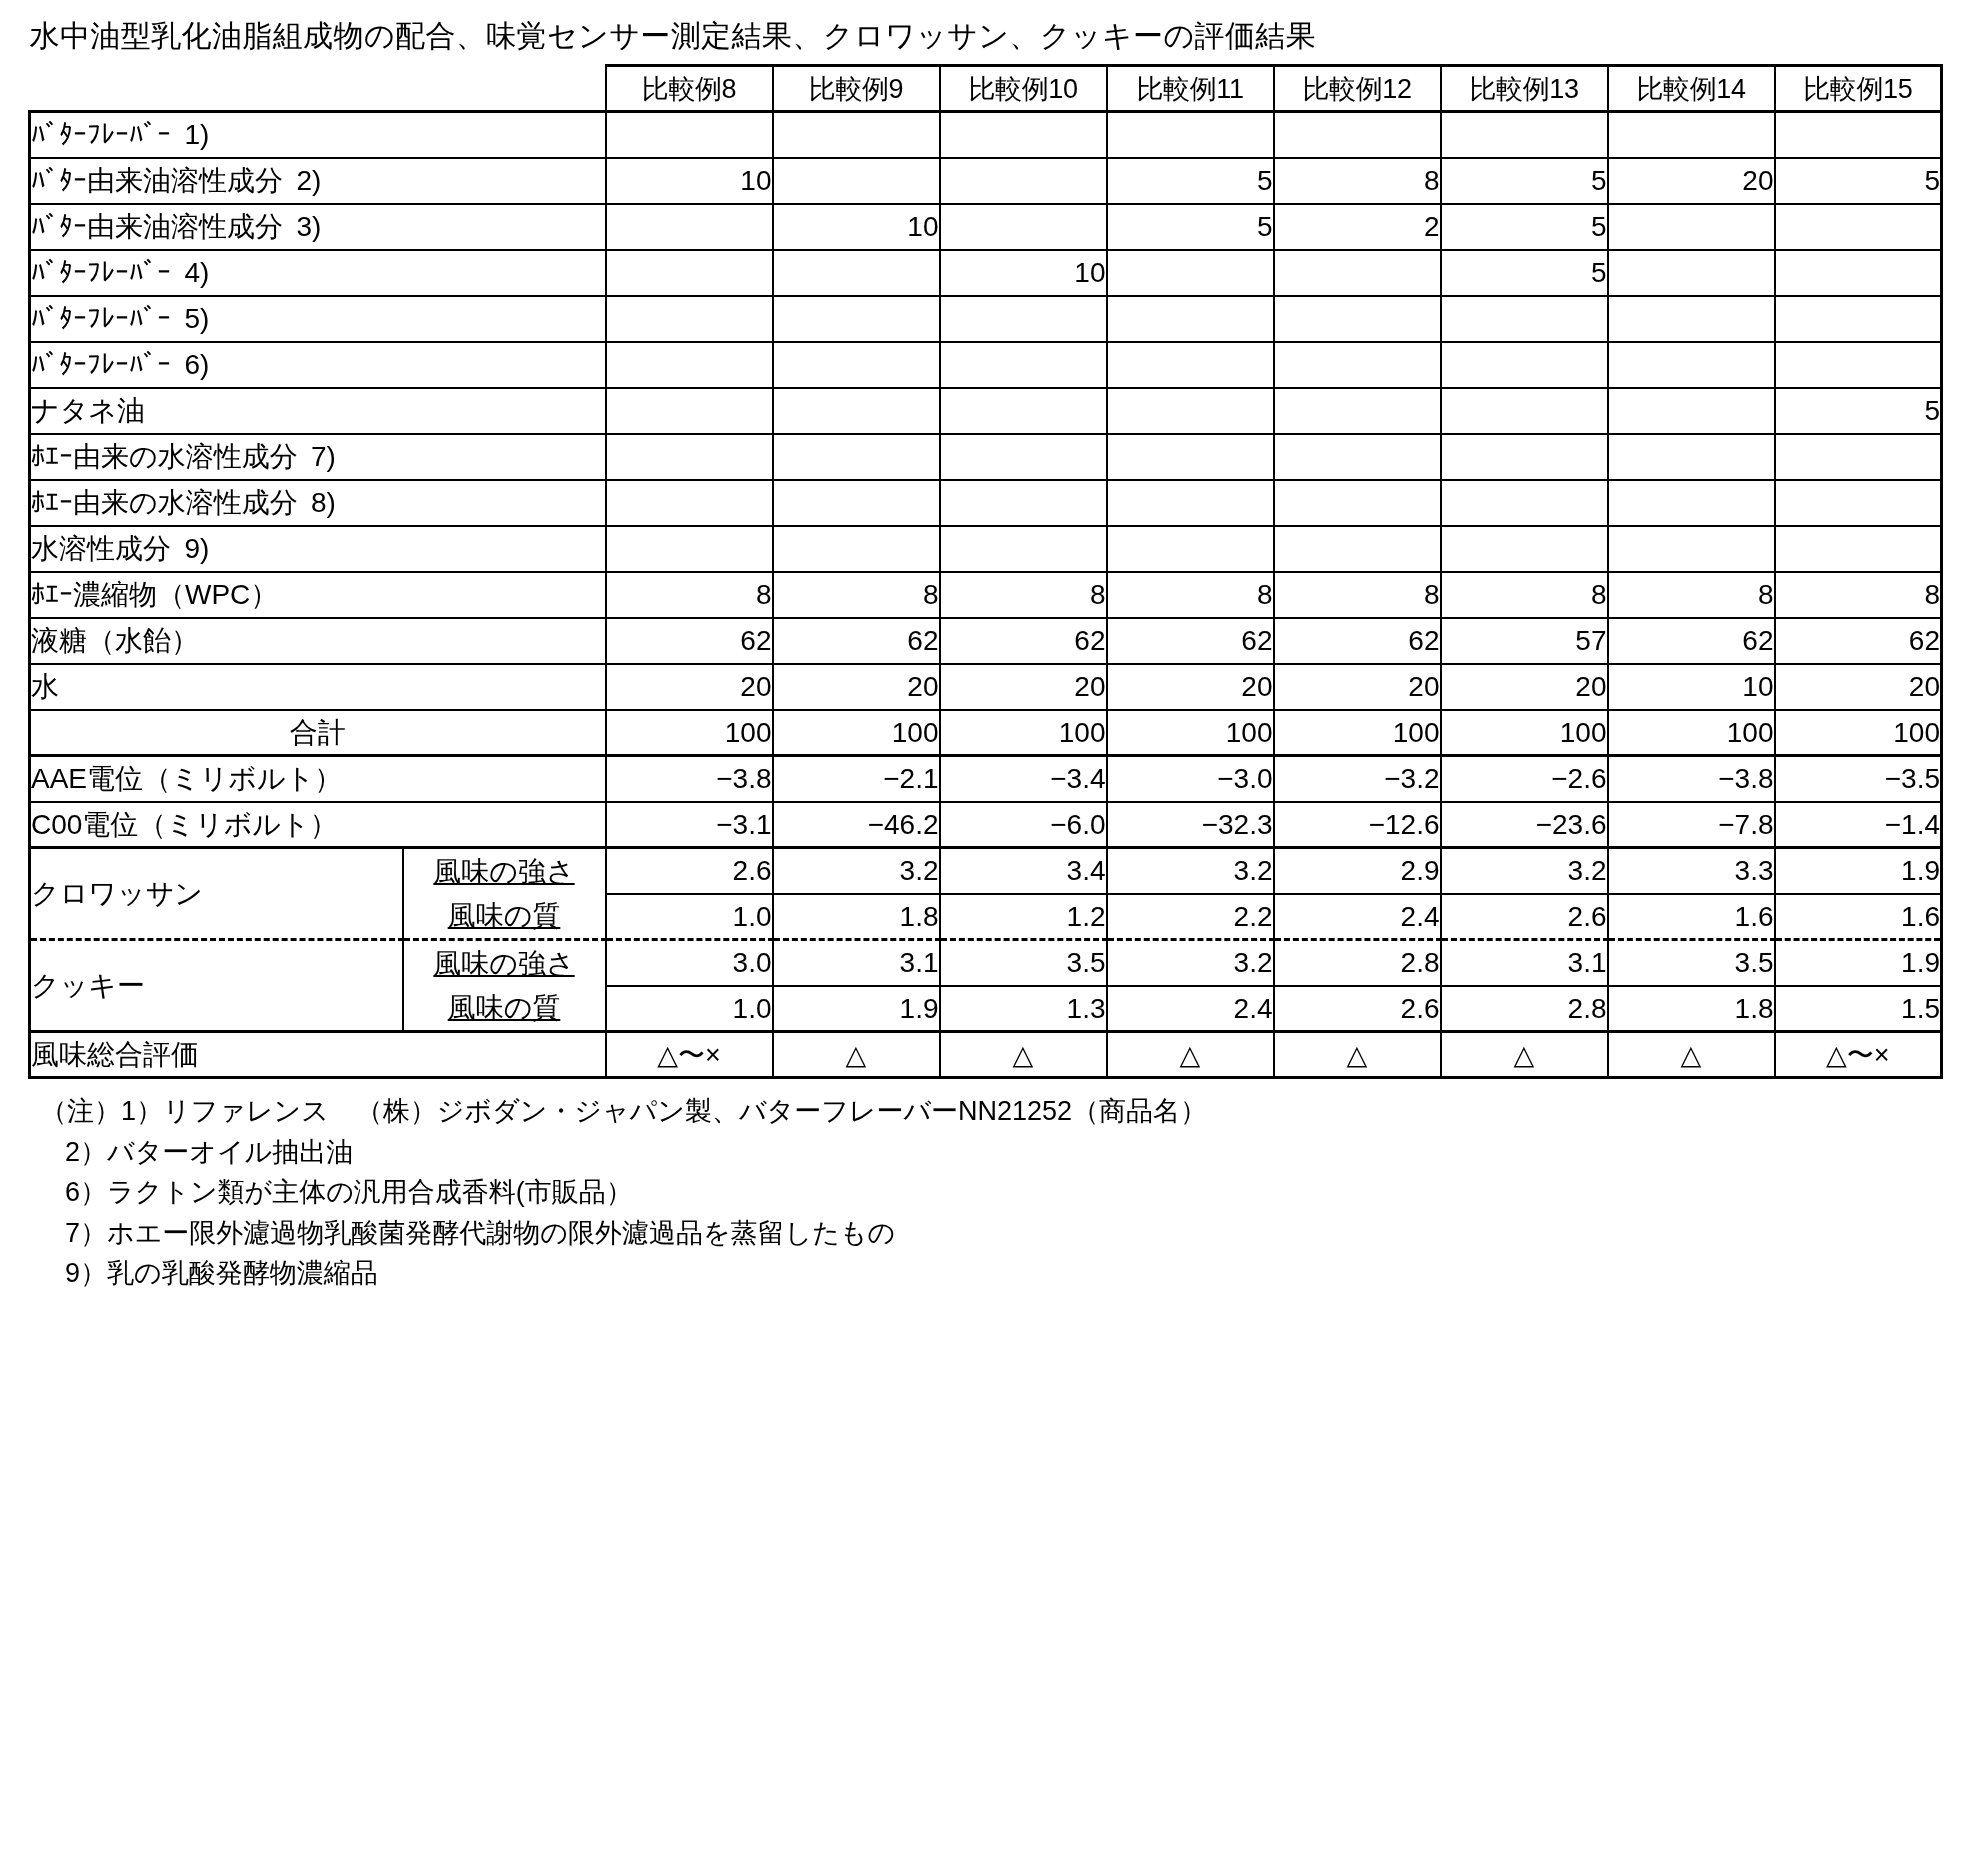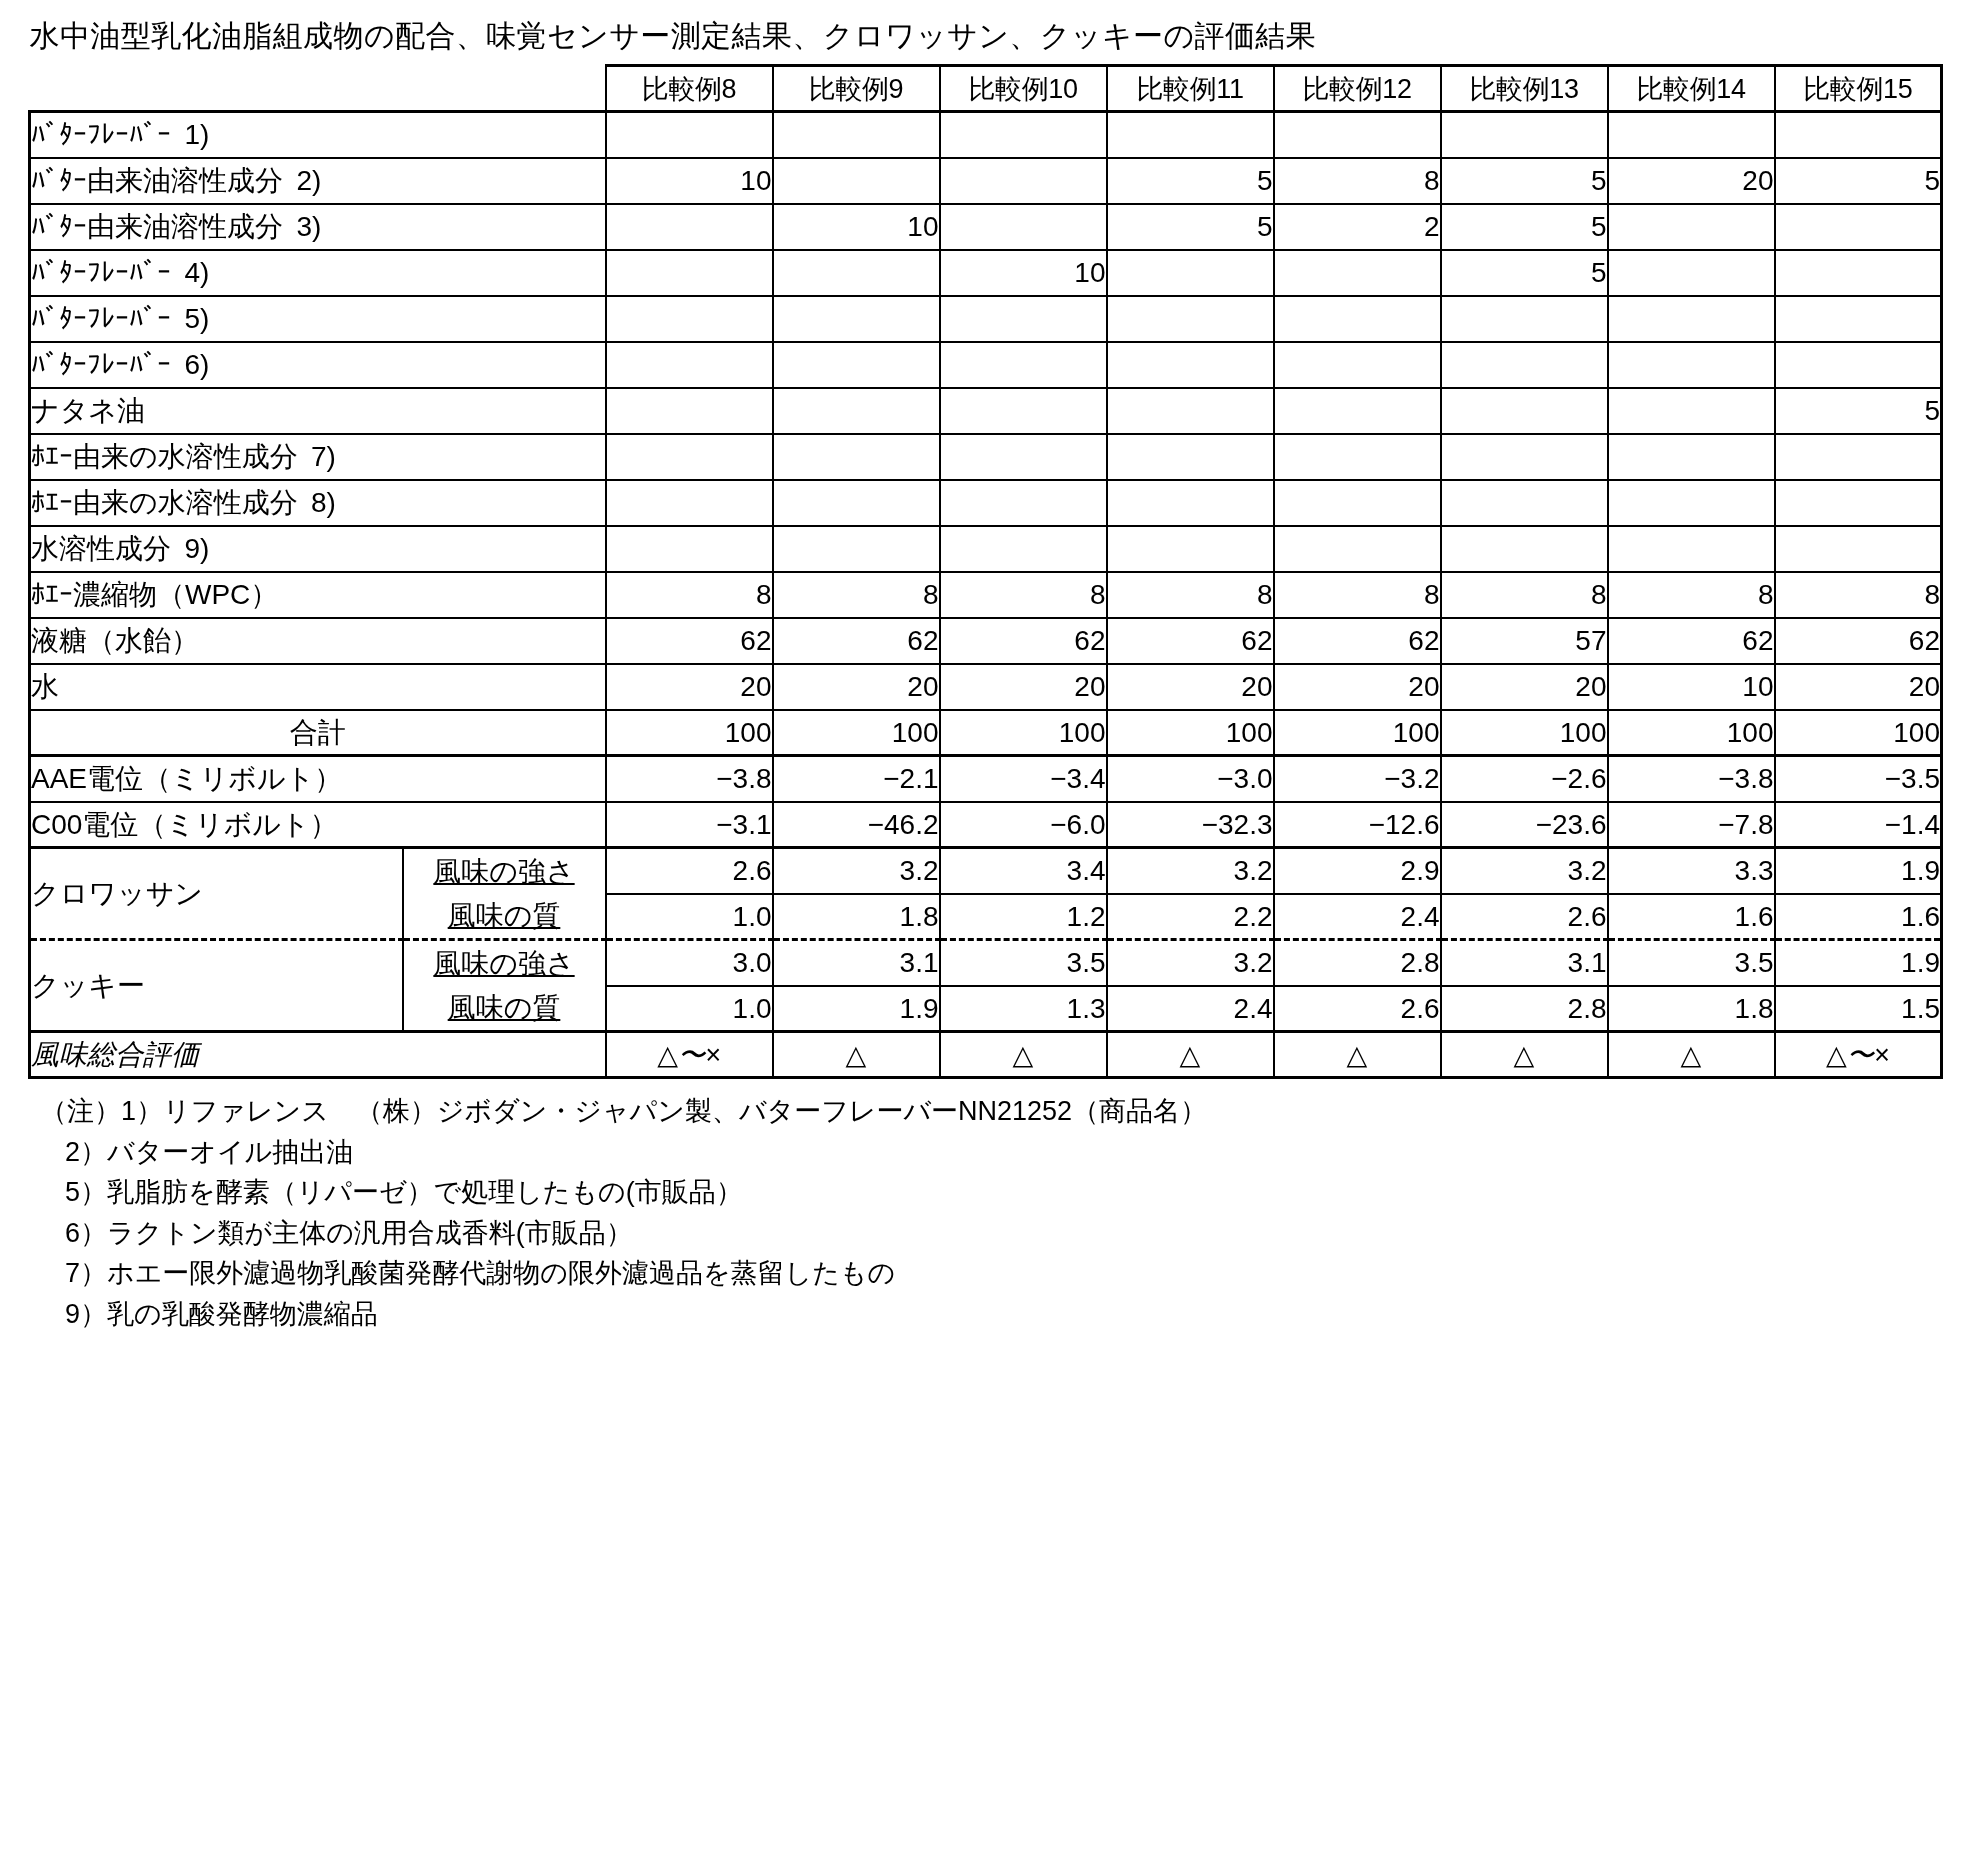--- a/index.html
+++ b/index.html
@@ -35,21 +35,21 @@
     border: 2.2px solid #000;
     padding: 0;
     font-weight: normal;
     vertical-align: middle;
     height: 46px;
     box-sizing: border-box;
   }
   .outer-left { border-left: 3.7px solid #000 !important; }
   .outer-right { border-right: 3.7px solid #000 !important; }
   .outer-top { border-top: 3.7px solid #000 !important; }
-  .outer-bottom { border-bottom: 3.7px solid #000 !important; font-style: italic; }
+  .outer-bottom { border-bottom: 3.7px solid #000 !important; }
 
   col.lbl { width: 373px; }
   col.sub { width: 203px; }
   col.val { width: 167px; }
 
   .hdr-blank { border-left: none !important; border-top: none !important; background: #fff; }
   .hdr-col {
     text-align: center;
     font-size: 27px;
     letter-spacing: -0.4px;
@@ -367,21 +367,20 @@
           <td class="center outer-bottom thick-top tri">△</td>
           <td class="center outer-bottom thick-top tri outer-right">△〜×</td>
         </tr>
       </tbody>
   </table>
 
   <div class="notes">
     <div class="note-line">（注）1）リファレンス　（株）ジボダン・ジャパン製、バターフレーバーNN21252（商品名）</div>
     <div id="notes-list">
         <div class="note-line indent">2）バターオイル抽出油</div>
-        <div class="note-line indent">5）乳脂肪を酵素（リパーゼ）で処理したもの(市販品）</div>
         <div class="note-line indent">6）ラクトン類が主体の汎用合成香料(市販品）</div>
         <div class="note-line indent">7）ホエー限外濾過物乳酸菌発酵代謝物の限外濾過品を蒸留したもの</div>
         <div class="note-line indent">9）乳の乳酸発酵物濃縮品</div>
       </div>
   </div>
 
 </div>
 
 
 </body></html>

